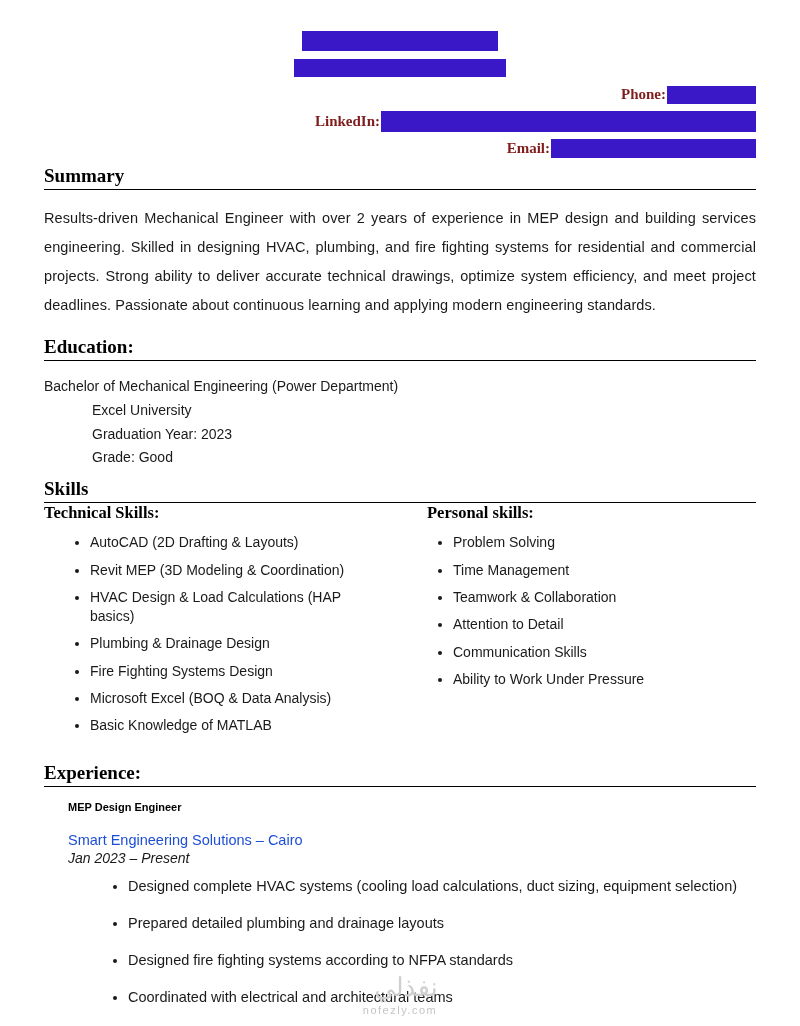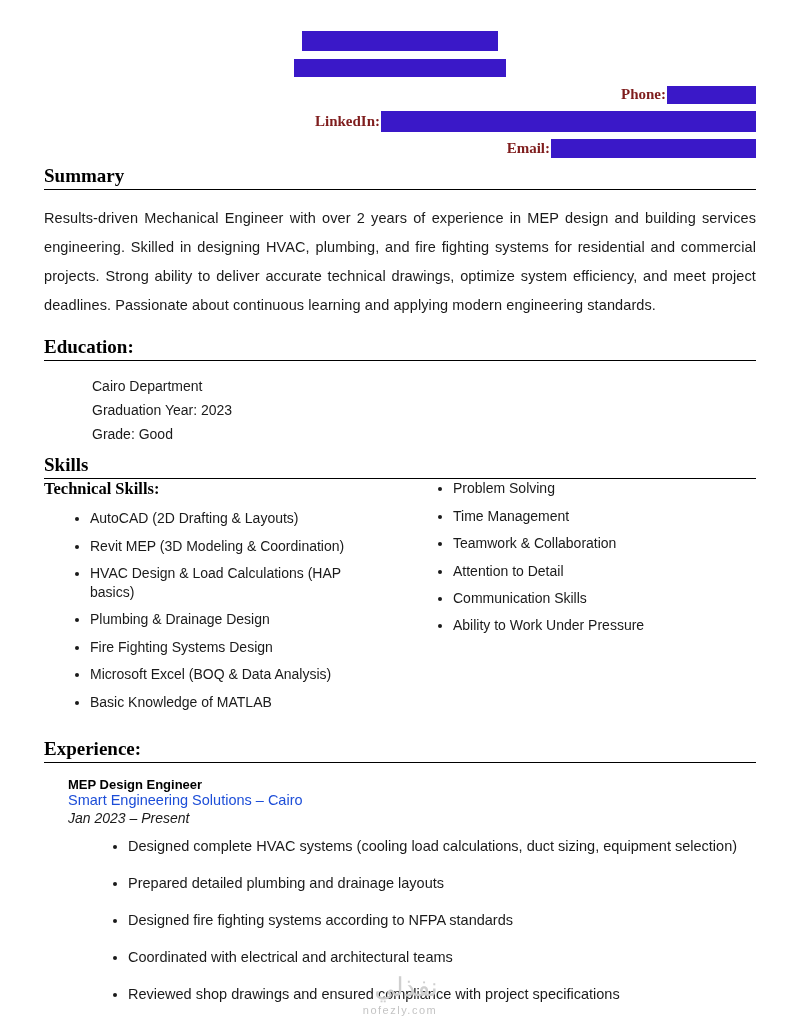--- a/index.html
+++ b/index.html
@@ -122,24 +122,24 @@
   ul.bullets.right-list {
     padding-left: 26px;
   }
 
   
   .exp-entry {
     margin-top: 14px;
     padding-left: 24px;
   }
   .exp-role {
-    font-size: 13px;
+    font-size: 11px;
     font-weight: bold;
     color: #000;
-    margin-bottom: 0;
+    margin-bottom: 19px;
   }
   .exp-company {
     font-size: 14.5px;
     color: #1d4ed8;
     margin-bottom: 2px;
   }
   .exp-dates {
     font-size: 14px;
     font-style: italic;
     color: #1a1a1a;
@@ -215,21 +215,22 @@
   <div class="sec-wrap">
     <div class="section-title">Summary</div>
     <div class="rule"></div>
     <div class="summary-text">Results-driven Mechanical Engineer with over 2 years of experience in MEP design and building services engineering. Skilled in designing HVAC, plumbing, and fire fighting systems for residential and commercial projects. Strong ability to deliver accurate technical drawings, optimize system efficiency, and meet project deadlines. Passionate about continuous learning and applying modern engineering standards.</div>
   </div>
 
   <div class="sec-wrap">
     <div class="section-title">Education:</div>
     <div class="rule"></div>
     <div class="edu-block">
-      <div class="edu-indent">Cairo Department</div>
+      <div>Bachelor of Mechanical Engineering (Power Department)</div>
+      <div class="edu-indent">Excel University</div>
       <div class="edu-indent">Graduation Year: 2023</div>
       <div class="edu-indent">Grade: Good</div>
     </div>
   </div>
 
   <div class="sec-wrap">
     <div class="section-title">Skills</div>
     <div class="rule"></div>
 
     <div class="skills-cols">
@@ -240,20 +241,21 @@
           <li>Revit MEP (3D Modeling &amp; Coordination)</li>
           <li>HVAC Design &amp; Load Calculations (HAP basics)</li>
           <li>Plumbing &amp; Drainage Design</li>
           <li>Fire Fighting Systems Design</li>
           <li>Microsoft Excel (BOQ &amp; Data Analysis)</li>
           <li>Basic Knowledge of MATLAB</li>
         </ul>
       </div>
 
       <div class="skills-col right">
+        <div class="sub-title">Personal skills:</div>
         <ul class="bullets right-list">
           <li>Problem Solving</li>
           <li>Time Management</li>
           <li>Teamwork &amp; Collaboration</li>
           <li>Attention to Detail</li>
           <li>Communication Skills</li>
           <li>Ability to Work Under Pressure</li>
         </ul>
       </div>
     </div>

